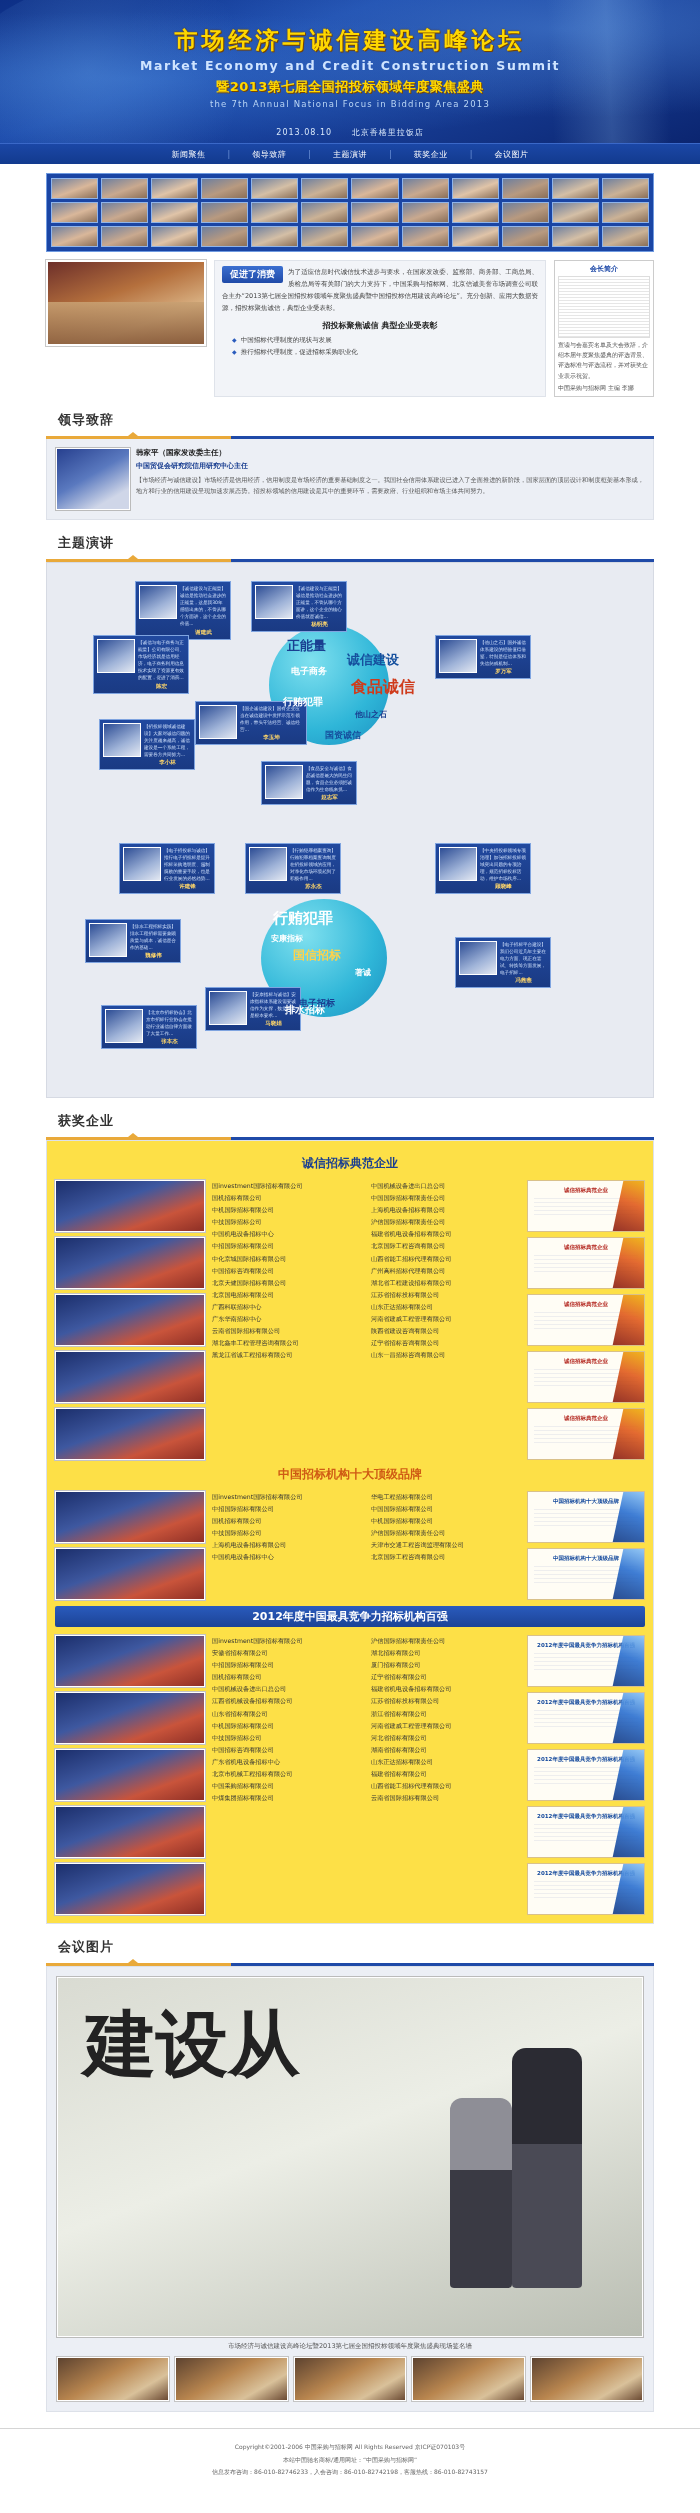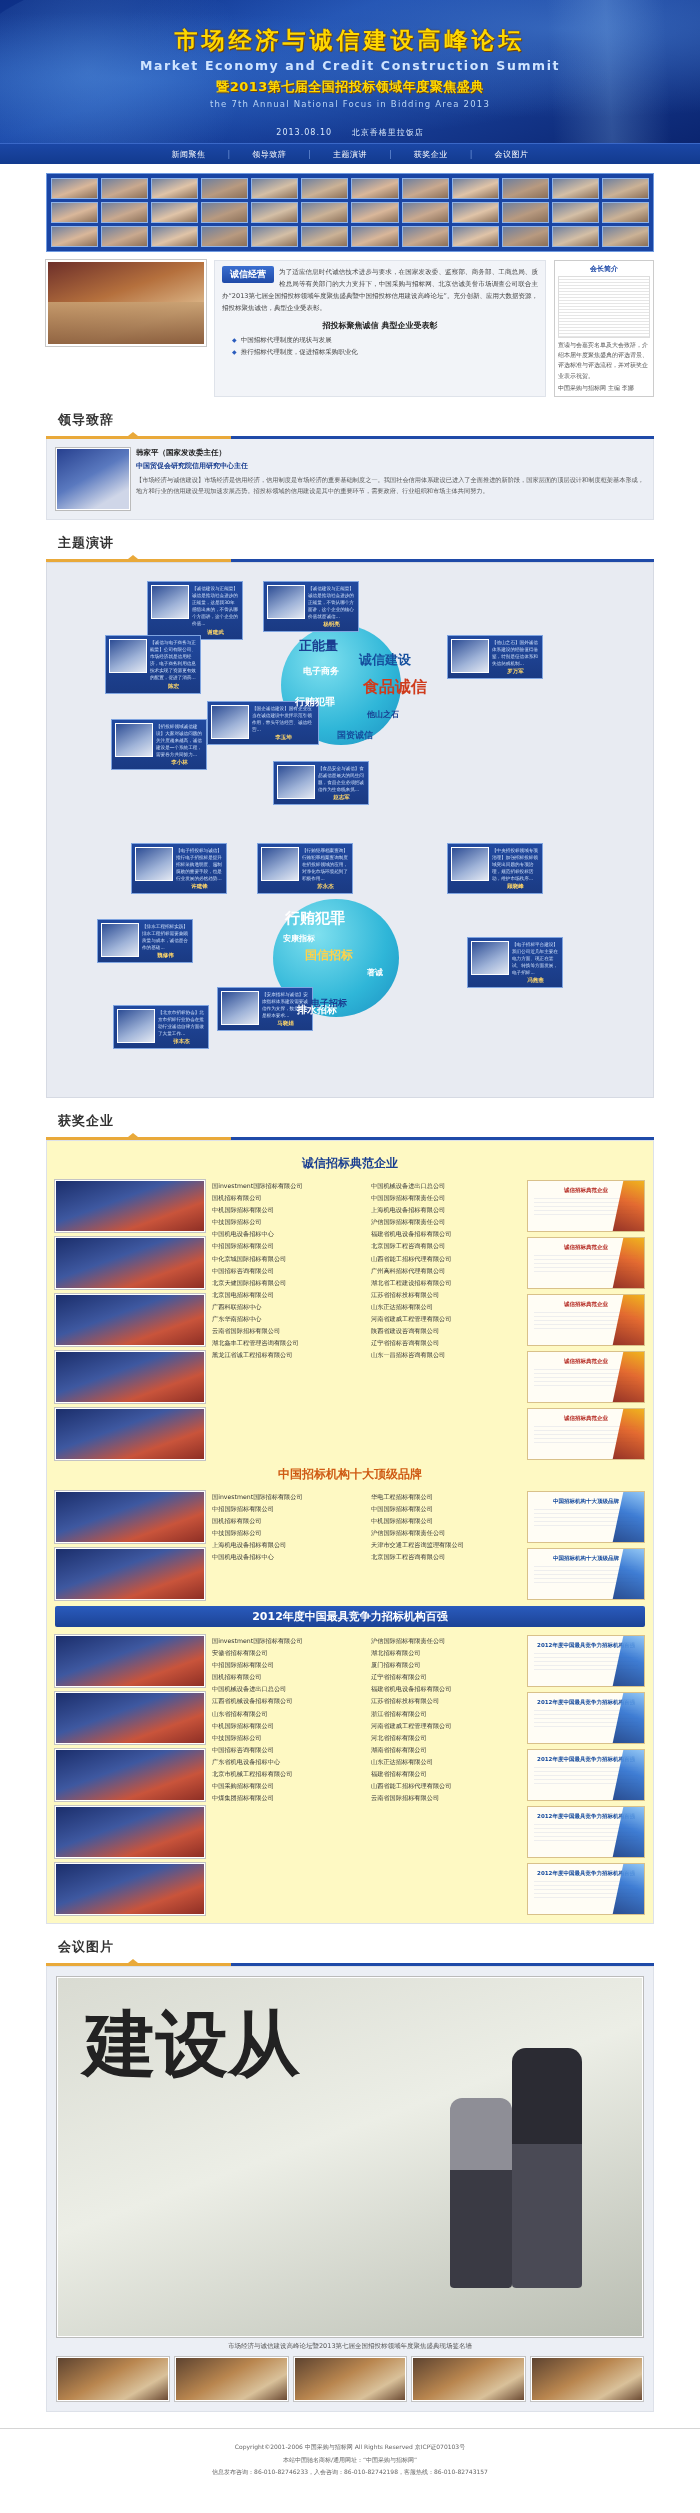--- a/index.html
+++ b/index.html
@@ -99,40 +99,40 @@
   
   .leaders{ display:flex; gap:10px; }
   .leader{ flex:1; display:flex; gap:6px; }
   .l-photo{ width:74px; height:62px; border:1px solid #fff; outline:1px solid #bbb;
     background:linear-gradient(150deg,#27408f,#5a79bf 45%,#cfd6e8 80%); flex:0 0 74px; }
   .l-txt h4{ font-size:7.5px; color:#222; font-weight:bold; }
   .l-txt h5{ font-size:7px; color:#1a3f91; font-weight:bold; margin:3px 0; }
   .l-txt p{ font-size:6.2px; line-height:1.8; color:#555; text-align:justify; }
 
   
-  .mind{ background:#e8ebf2; border:1px solid #d6dae3; padding:10px 20px; position:relative; }
+  .mind{ background:#e8ebf2; border:1px solid #d6dae3; padding:10px 8px; position:relative; }
   .mind-group{ position:relative; min-height:250px; }
   .card{
     position:absolute; background:linear-gradient(#21499f,#1a3a83); border:1px solid #7fa4e0;
     display:flex; gap:3px; padding:3px; width:96px;
   }
   .card .ph{ width:38px; height:34px; background:linear-gradient(150deg,#2c4c94,#9fb3d8 60%,#e3e8f2);
     border:1px solid #fff; flex:0 0 38px; }
   .card .tx{ font-size:4.6px; line-height:1.55; color:#cfe0fb; overflow:hidden; }
   .card .nm{ font-size:5.5px; color:#ffd76a; text-align:center; font-weight:bold; margin-top:1px; }
   .card.wide{ width:112px; }
   .bubble{
     position:absolute; border-radius:50%; display:flex; align-items:center; justify-content:center;
     background:radial-gradient(circle at 35% 30%, #7fe0ef, #2fb6d8 60%, #1b8fc0);
     color:#fff; font-weight:bold; text-align:center;
   }
   .kw{ position:absolute; font-weight:bold; white-space:nowrap; }
 
   
-  .aw-wrap{ background:#fef9c3; border:1px solid #dde1e9; padding:8px; }
+  .aw-wrap{ background:#fde047; border:1px solid #dde1e9; padding:8px; }
   .aw-title{ text-align:center; font-size:12px; font-weight:bold; color:#1a3f91; margin:6px 0 8px; }
   .aw-title.orange{ color:#cf5b14; }
   .aw-title.bluebar{ background:linear-gradient(#2a5bbd,#1c4396); color:#fff; padding:3px 0; border-radius:2px; font-size:11px;}
   .aw-row{ display:flex; gap:7px; align-items:flex-start; }
   .aw-photos{ width:150px; display:flex; flex-direction:column; gap:5px; }
   .aw-photo{ height:52px; border:1px solid #fff; outline:1px solid #c4c4c4;
     background:linear-gradient(160deg,#1b2e6b,#3e58a0 40%,#c9543b 72%,#8e2f25); }
   .aw-cols{ flex:1; display:grid; grid-template-columns:1fr 1fr; gap:0 10px; }
   .aw-cols div{ font-size:6.2px; line-height:1.95; color:#333; }
   .aw-cert{ width:118px; display:flex; flex-direction:column; gap:5px; }
@@ -230,21 +230,21 @@
       <i style="background: linear-gradient(160deg, rgb(110, 127, 158), rgb(184, 154, 128) 55%, rgb(138, 111, 88));"></i>
       <i style="background: linear-gradient(160deg, rgb(110, 127, 158), rgb(212, 191, 166) 55%, rgb(138, 111, 88));"></i>
       <i style="background: linear-gradient(160deg, rgb(110, 127, 158), rgb(203, 178, 150) 55%, rgb(138, 111, 88));"></i>
     </div>
 
   <div class="sum-row">
     <div class="sum-photo">
         <div class="crowd"></div>
       </div>
     <div class="sum-text">
-      <span class="tagx">诚信经营</span>
+      <span class="tagx">促进了消费</span>
       <p class="sum-p">为了适应信息时代诚信技术进步与要求，在国家发改委、监察部、商务部、工商总局、质检总局等有关部门的大力支持下，中国采购与招标网、北京信诚美誉市场调查公司联合主办“2013第七届全国招投标领域年度聚焦盛典暨中国招投标信用建设高峰论坛”。充分创新、应用大数据资源，招投标聚焦诚信，典型企业受表彰。</p>
       <div class="sum-sub">招投标聚焦诚信  典型企业受表彰</div>
       <ul class="bullets" id="sumBullets">
           <li>中国招标代理制度的现状与发展</li>
           <li>推行招标代理制度，促进招标采购职业化</li>
         </ul>
     </div>
     <div class="sum-right">
       <div class="cap">会长简介</div>
       <div class="doc"></div>

